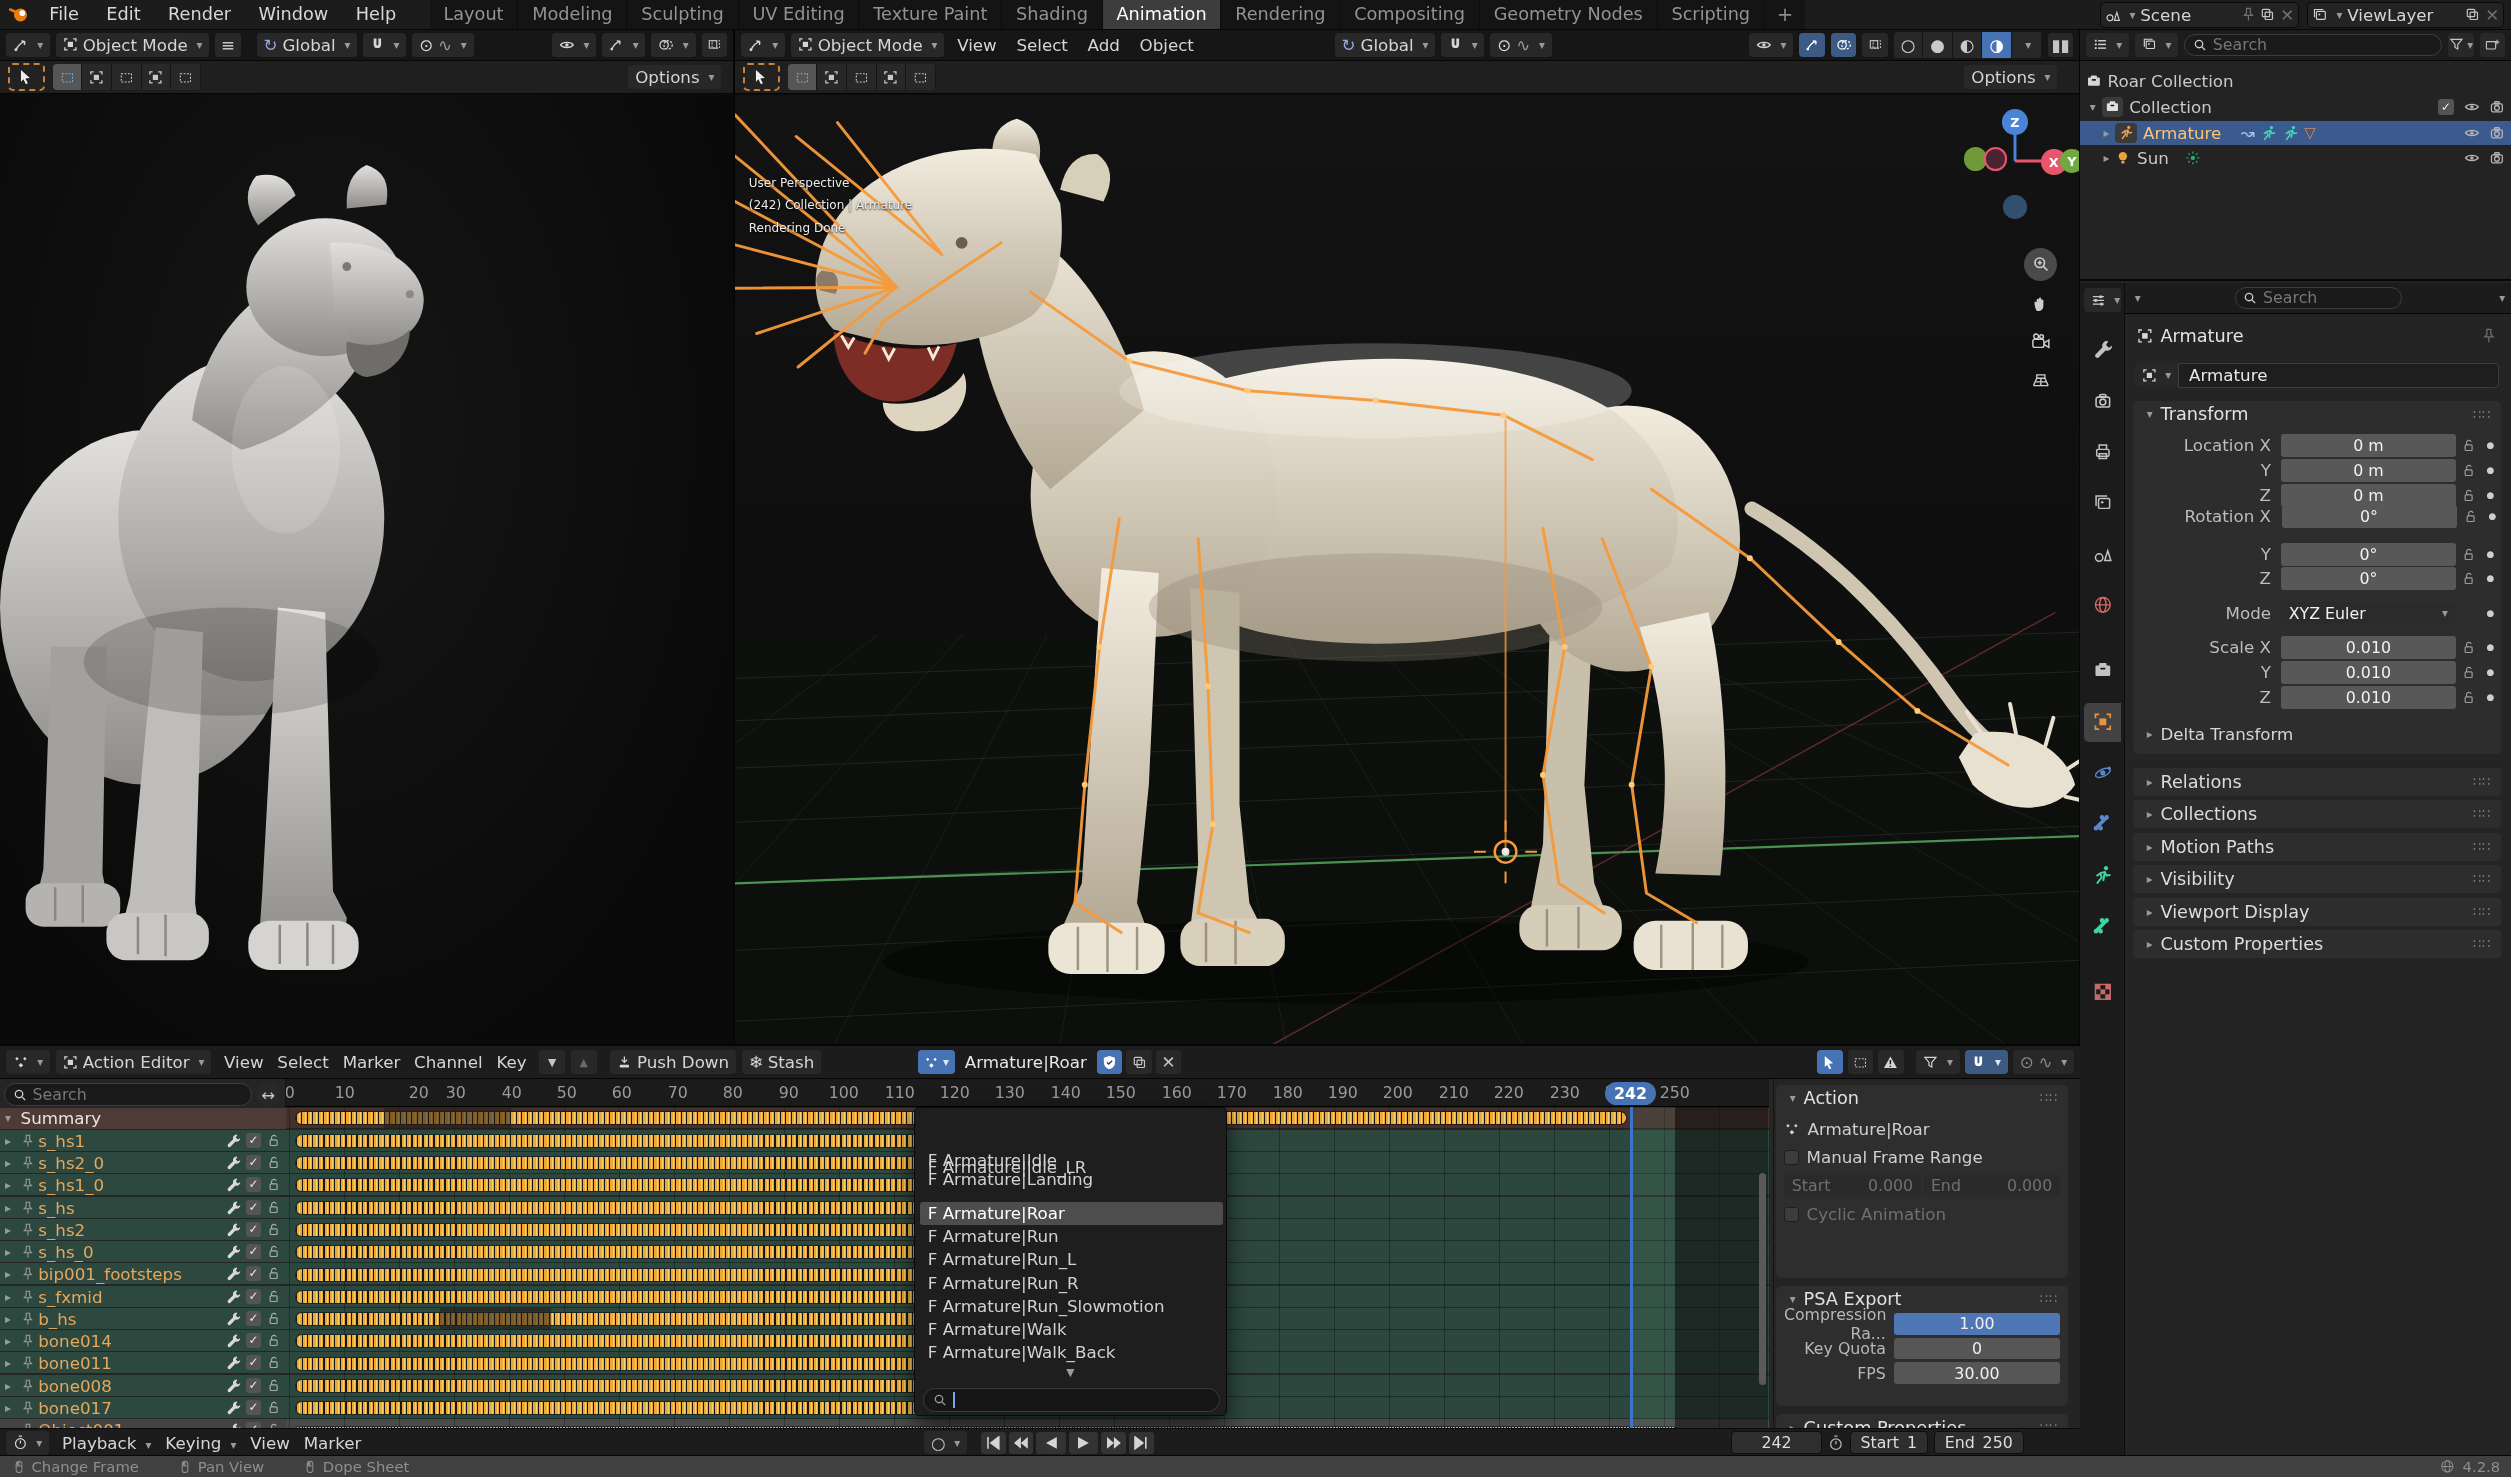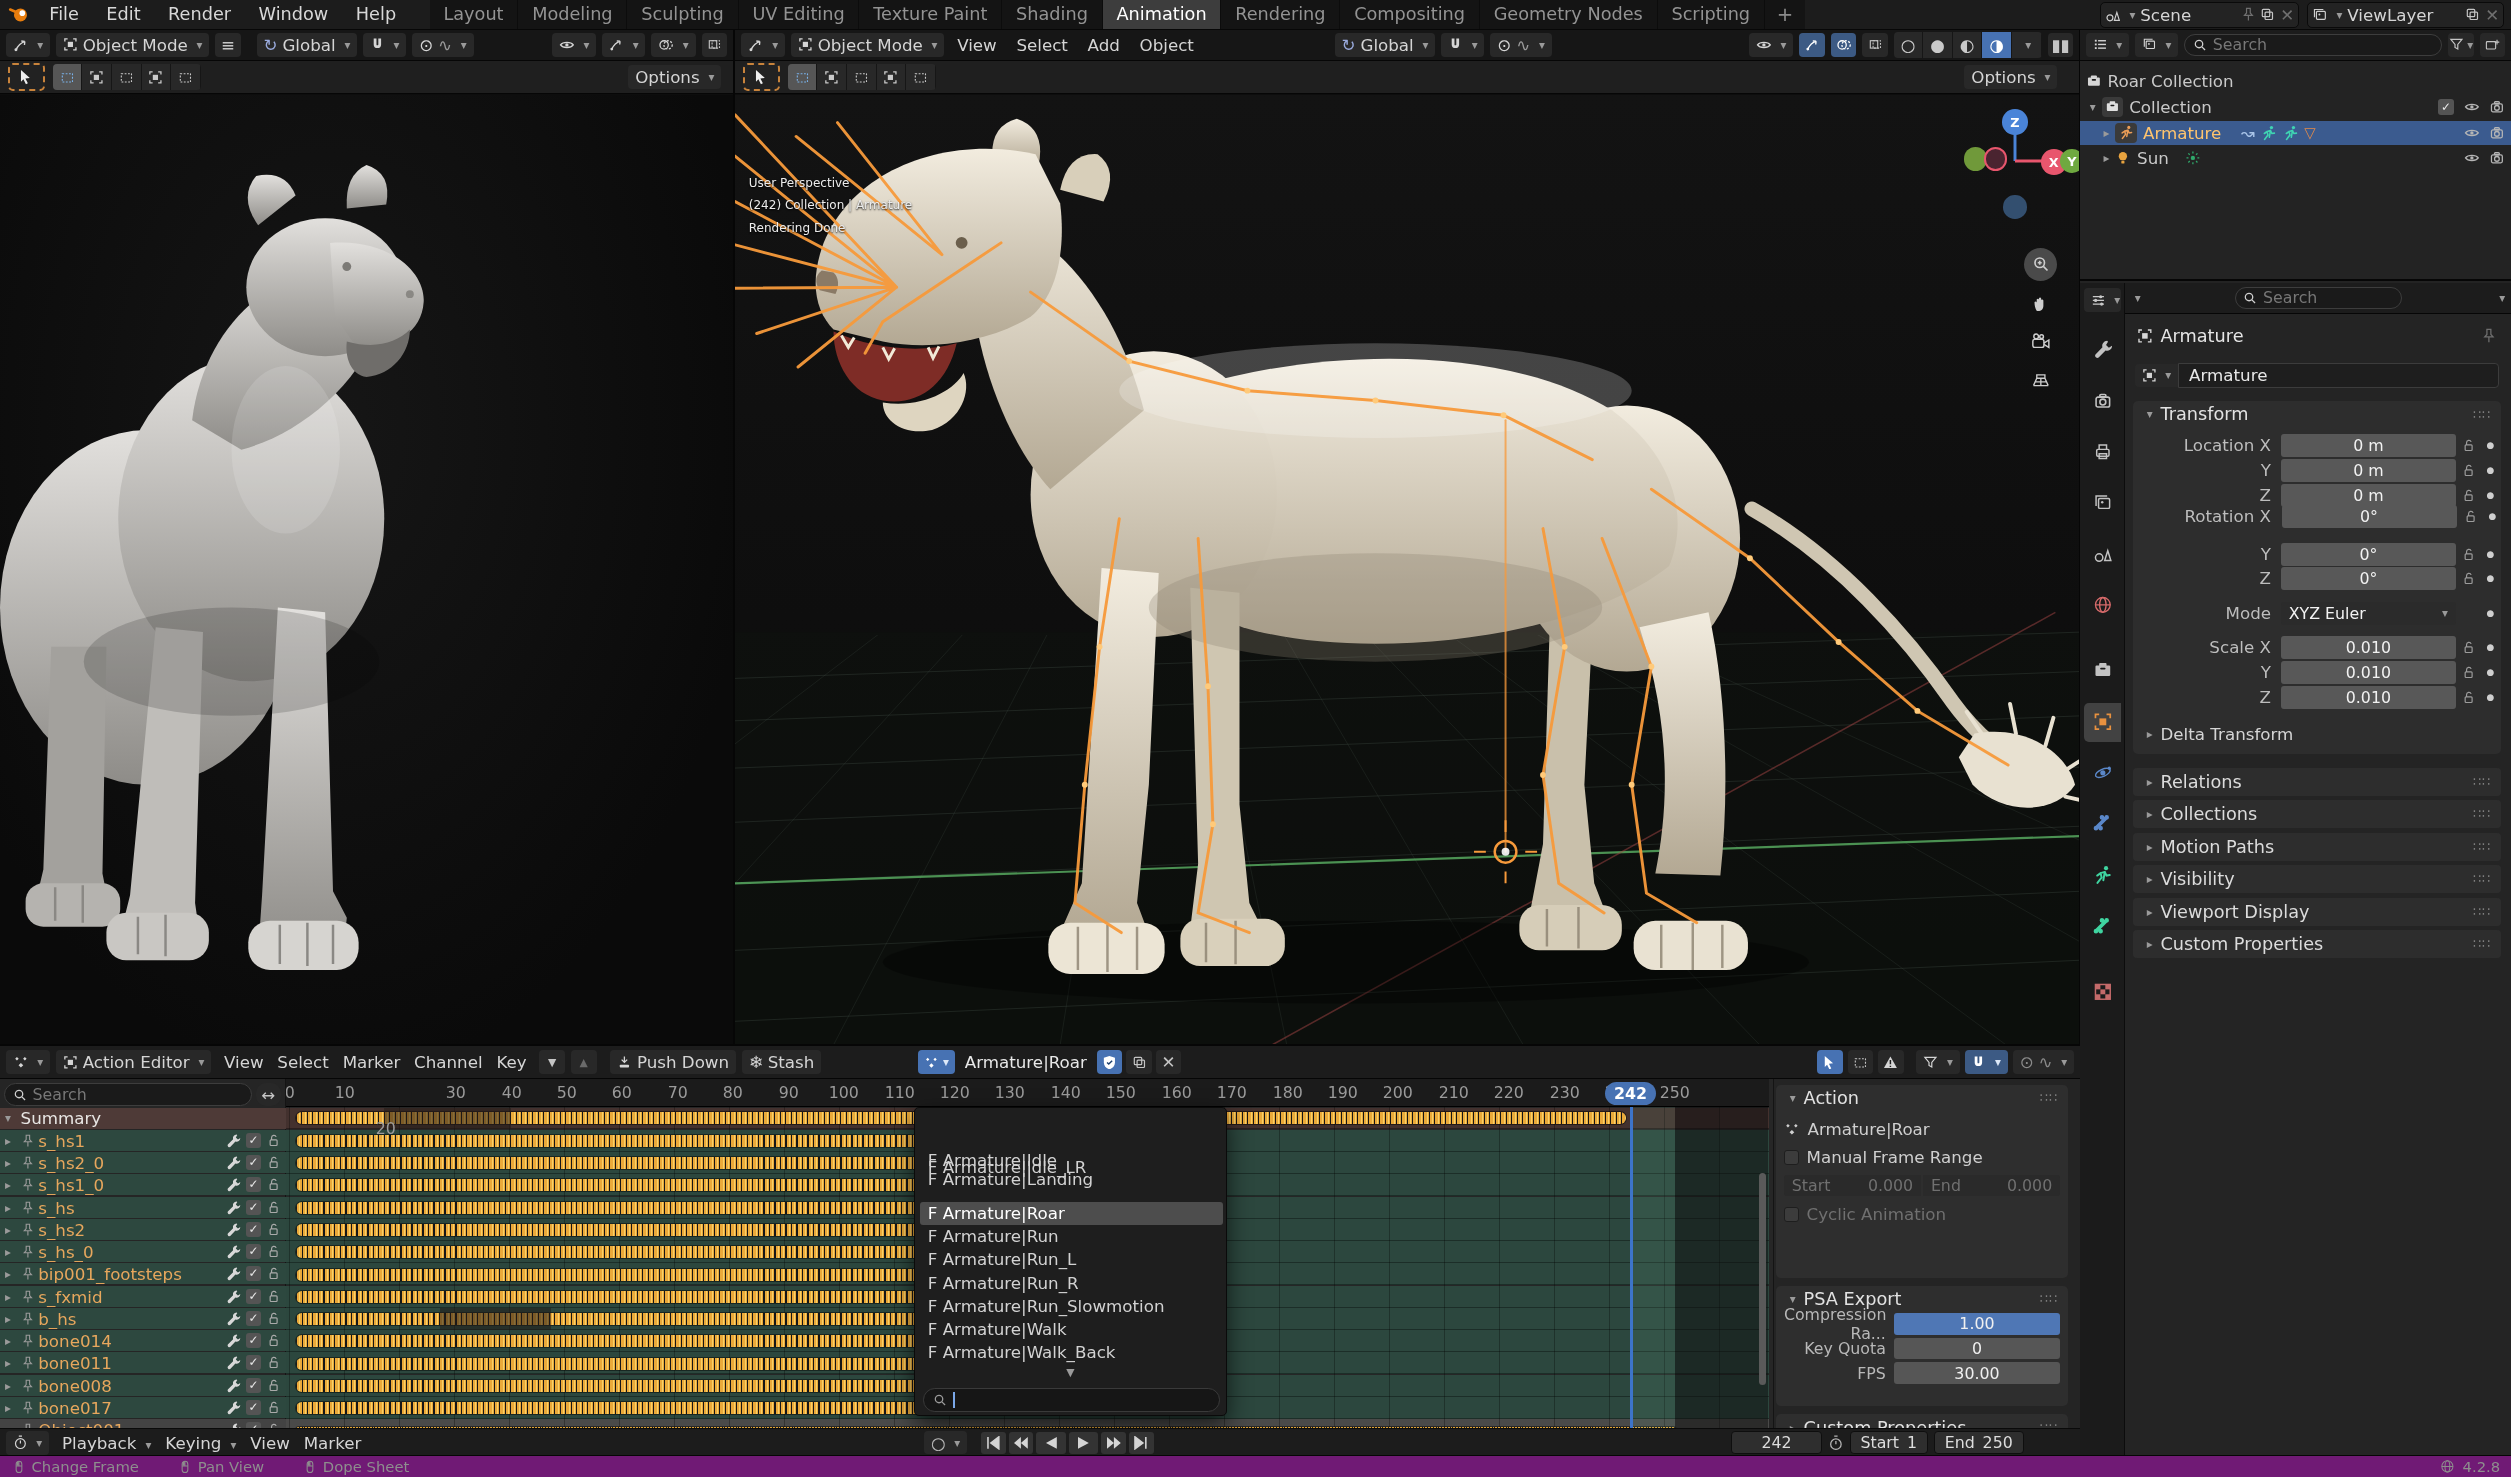--- a/index.html
+++ b/index.html
@@ -114,21 +114,21 @@
   .f-field{height:22.7px;background:#2e2e2e;border:1px solid #0e0e0e;border-radius:3.9px;color:#ddd;font-size:15.8px;display:flex;align-items:center;justify-content:center;gap:7.9px;padding:0 9.9px;}
 
   
   #action-menu{position:absolute;left:914px;top:27.6px;width:313px;height:309px;background:#1e1e1e;border:1px solid #0a0a0a;border-radius:4.9px;box-shadow:0 9.9px 23.6px rgba(0,0,0,0.65);z-index:50;}
   .am-item{position:absolute;left:4.9px;width:303px;height:23px;display:flex;align-items:center;padding:0 7.9px;font-size:16.7px;color:#d2d2d2;border-radius:3px;white-space:nowrap;}
   .am-item.sel{background:#4d4d4d;color:#fff;}
   .am-search{position:absolute;left:7.9px;top:280px;width:297px;height:24.6px;background:#161616;border:1px solid #3a3a3a;border-radius:11.8px;display:flex;align-items:center;gap:6.9px;padding:0 8.9px;}
   .caret{width:2px;height:15.8px;background:#7aa7e8;}
 
   
-  #statusbar{position:absolute;left:0;top:1455px;width:2512px;height:22.7px;background:#701a75;border-top:1px solid #060606;display:flex;align-items:center;gap:33px;padding:0 11.8px;font-size:14.8px;color:#8e8e8e;}
+  #statusbar{position:absolute;left:0;top:1455px;width:2512px;height:22.7px;background:#404040;border-top:1px solid #060606;display:flex;align-items:center;gap:33px;padding:0 11.8px;font-size:14.8px;color:#8e8e8e;}
   .sb-item{display:flex;align-items:center;gap:5.9px;}
   #version{margin-left:auto;display:flex;align-items:center;gap:7.9px;color:#8e8e8e;}
 </style>
 </head>
 <body>
 
 <div id="app">
 
 <svg width="0" height="0" style="position:absolute">
   <defs>
@@ -1450,21 +1450,21 @@
             <div class="g-row" style="top: 296px; height: 22px; background: rgb(44, 71, 62);"></div>
             <div class="g-row" style="top: 318px; height: 22px; background: rgb(44, 71, 62);"></div>
             <div class="g-row" style="top: 340px; height: 22px; background: rgb(74, 74, 73);"></div>
           </div>
       <div id="gridlines"></div>
       <div id="band-242" style="left: 1345px; width: 44px;"></div>
       <div id="range-shade" style="left: 1389px; width: 93px;"></div>
       <div id="ruler">
             <div class="tick" style="left: 3.9px;">0</div>
             <div class="tick" style="left: 59px;">10</div>
-            <div class="tick" style="left: 100px; margin-top: 36px;">20</div>
+            <div class="tick" style="left: 133px;">20</div>
             <div class="tick" style="left: 170px;">30</div>
             <div class="tick" style="left: 226px;">40</div>
             <div class="tick" style="left: 281px;">50</div>
             <div class="tick" style="left: 336px;">60</div>
             <div class="tick" style="left: 392px;">70</div>
             <div class="tick" style="left: 447px;">80</div>
             <div class="tick" style="left: 503px;">90</div>
             <div class="tick" style="left: 558px;">100</div>
             <div class="tick" style="left: 614px;">110</div>
             <div class="tick" style="left: 669px;">120</div>

